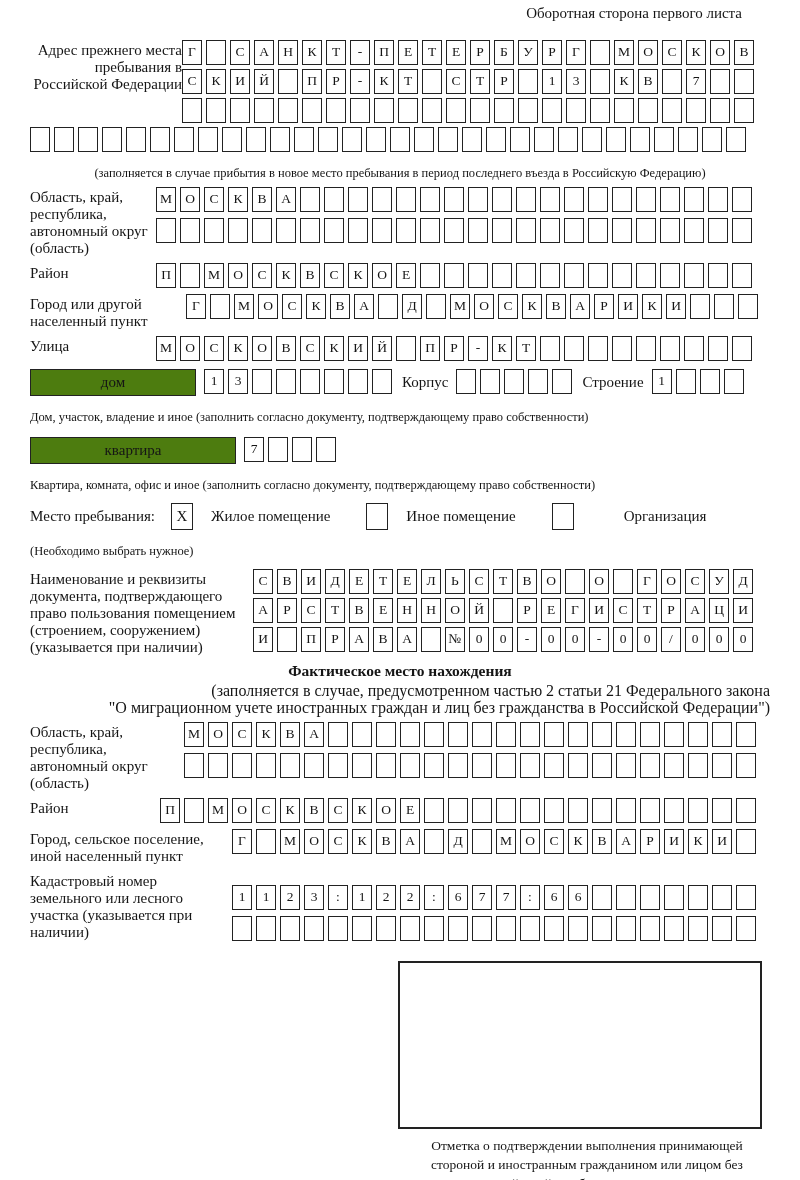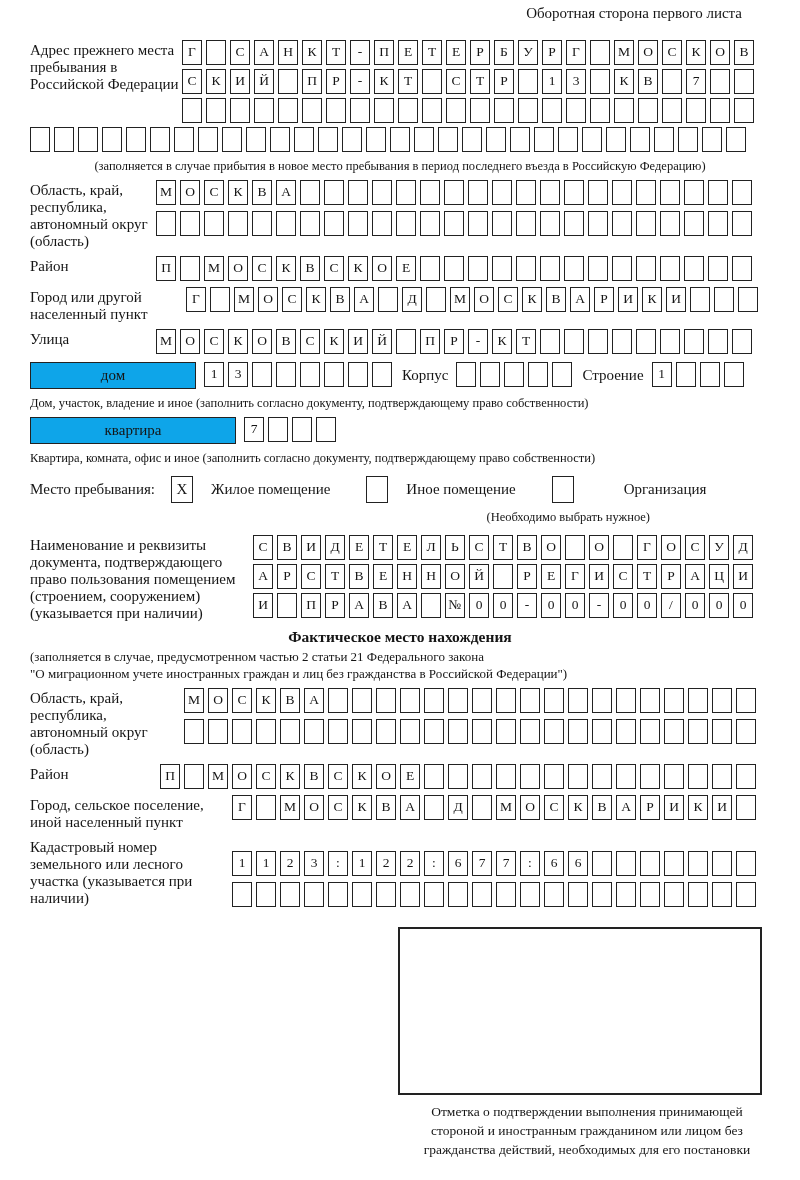--- a/index.html
+++ b/index.html
@@ -2,37 +2,37 @@
 <html><head>
 <meta charset="utf-8">
 <style>
   html,body{margin:0;padding:0;background:#ffffff;}
   body{width:800px;height:1180px;overflow:hidden;color:#151515;
        font-family:"Liberation Serif","DejaVu Serif",serif;}
   .page{padding:0 30px;box-sizing:border-box;width:800px;}
   .side-note{text-align:right;padding:5px 28px 0 0;font-size:15px;}
   .frow{display:flex;align-items:flex-start;margin-top:6px;}
   .lbl{font-size:15px;line-height:17px;flex:none;padding-top:2px;}
-  .w152{width:152px;} .w126{width:126px;} .w156{width:156px;}
+  .w152{width:152px;text-align:right;} .w126{width:126px;} .w156{width:156px;}
   .w223{width:223px;} .w154{width:154px;} .w130{width:130px;} .w202{width:202px;}
   .cellrows{display:flex;flex-direction:column;gap:4px;}
   .cellrows.g6{gap:6px;}
   .cellrow{display:flex;gap:4px;flex:none;}
   .cell{width:20px;height:25px;box-sizing:border-box;border:1.6px solid #222;
         font-size:13.5px;line-height:21px;text-align:center;flex:none;background:#fff;}
-  .caption{font-size:12.5px;line-height:16px;margin-top:6px;}
+  .caption{font-size:12.5px;line-height:16px;margin-top:13px;}
   .center{text-align:center;}
   .sec-title{font-size:15.5px;font-weight:bold;text-align:center;margin-top:6px;}
   .namebox{box-sizing:border-box;border:1.6px solid #222;height:27px;
-           font-size:15px;line-height:24px;text-align:center;flex:none;background:#0ea5e9;}
+           font-size:15px;line-height:24px;text-align:center;flex:none;background:#4d7c0f;}
   .inline-lbl{font-size:15px;line-height:27px;flex:none;}
   .chkbox{width:22px;height:27px;box-sizing:border-box;border:1.6px solid #222;
           font-size:15px;line-height:24px;text-align:center;flex:none;}
   .stayrow{display:flex;align-items:center;margin-top:10px;gap:4px;}
-  .note{font-size:13px;line-height:17px;text-align:left;margin-top:2px;}
+  .note{font-size:16px;line-height:17px;text-align:right;margin-top:2px;}
   .stampbox{width:364px;height:168px;box-sizing:border-box;border:2px solid #222;
             margin:20px 0 0 368px;background:#fff;}
   .stampnote{width:410px;margin:7px 0 0 352px;font-size:13.5px;line-height:19px;text-align:center;}
   .mt16{margin-top:14px;}
   .gap8{width:8px;flex:none;} .gap10{width:10px;flex:none;}
 </style>
 </head>
 <body>
 
 <div class="page">
@@ -337,21 +337,21 @@
     <div class="gap8"></div>
     <div class="cellrow">
         <div class="cell">1</div>
         <div class="cell"></div>
         <div class="cell"></div>
         <div class="cell"></div>
       </div>
   </div>
   <div class="caption">Дом, участок, владение и иное (заполнить согласно документу, подтверждающему право собственности)</div>
 
-  <div class="frow" style="margin-top:6px">
+  <div class="frow" style="margin-top:12px">
     <div class="namebox" style="width:206px">квартира</div>
     <div class="gap8"></div>
     <div class="cellrow">
         <div class="cell">7</div>
         <div class="cell"></div>
         <div class="cell"></div>
         <div class="cell"></div>
       </div>
   </div>
   <div class="caption">Квартира, комната, офис и иное (заполнить согласно документу, подтверждающему право собственности)</div>
@@ -364,21 +364,21 @@
     <span class="inline-lbl">Жилое помещение</span>
     <span style="width:28px;flex:none"></span>
     <span class="chkbox"></span>
     <span class="gap10"></span>
     <span class="inline-lbl">Иное помещение</span>
     <span style="width:28px;flex:none"></span>
     <span class="chkbox"></span>
     <span style="width:42px;flex:none"></span>
     <span class="inline-lbl">Организация</span>
   </div>
-  <div class="caption" style="width:620px;text-align:right">(Необходимо выбрать нужное)</div>
+  <div class="caption" style="width:620px;text-align:left">(Необходимо выбрать нужное)</div>
 
   <div class="frow" style="margin-top:10px">
     <div class="lbl w223">Наименование и реквизиты документа, подтверждающего право пользования помещением (строением, сооружением) (указывается при наличии)</div>
     <div class="cellrows">
       <div class="cellrow">
           <div class="cell">С</div>
           <div class="cell">В</div>
           <div class="cell">И</div>
           <div class="cell">Д</div>
           <div class="cell">Е</div>

